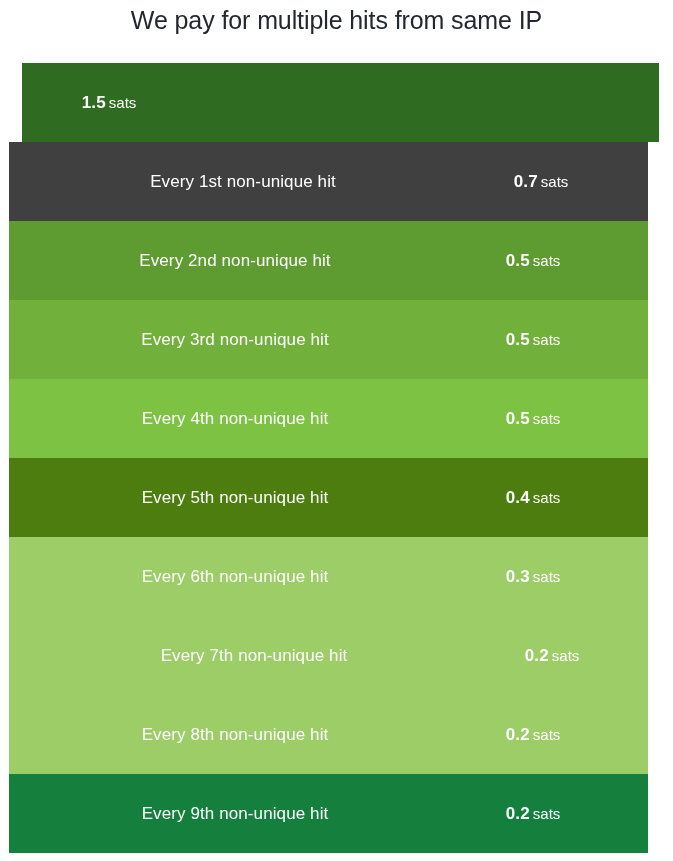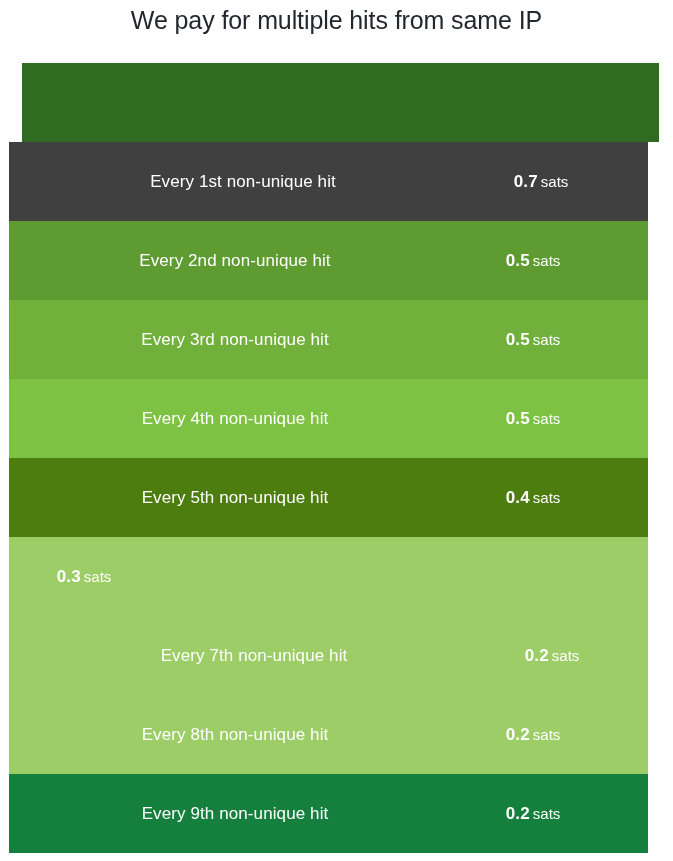--- a/index.html
+++ b/index.html
@@ -119,20 +119,21 @@
 </style>
 </head>
 <body>
 
 <div class="page">
 
   <div class="title">We pay for multiple hits from same IP</div>
 
   <div class="rate-table">
       <div class="rate-row featured" style="background: rgb(47, 107, 33);">
+        <div class="row-value"><span class="value-num">1.5</span><span class="value-unit">sats</span></div>
       </div>
       <div class="rate-row standard" style="background: #404040; padding-left: 8px;">
         <div class="row-label">Every 1st non-unique hit</div>
         <div class="row-value"><span class="value-num">0.7</span><span class="value-unit">sats</span></div>
       </div>
       <div class="rate-row standard" style="background: rgb(94, 155, 49);">
         <div class="row-label">Every 2nd non-unique hit</div>
         <div class="row-value"><span class="value-num">0.5</span><span class="value-unit">sats</span></div>
       </div>
       <div class="rate-row standard" style="background: rgb(114, 176, 60);">
@@ -141,20 +142,21 @@
       </div>
       <div class="rate-row standard" style="background: rgb(125, 194, 66);">
         <div class="row-label">Every 4th non-unique hit</div>
         <div class="row-value"><span class="value-num">0.5</span><span class="value-unit">sats</span></div>
       </div>
       <div class="rate-row standard" style="background: #4d7c0f;">
         <div class="row-label">Every 5th non-unique hit</div>
         <div class="row-value"><span class="value-num">0.4</span><span class="value-unit">sats</span></div>
       </div>
       <div class="rate-row standard" style="background: rgb(156, 205, 103);">
+        <div class="row-label">Every 6th non-unique hit</div>
         <div class="row-value"><span class="value-num">0.3</span><span class="value-unit">sats</span></div>
       </div>
       <div class="rate-row standard" style="background: rgb(156, 205, 103); padding-left: 19px;">
         <div class="row-label">Every 7th non-unique hit</div>
         <div class="row-value"><span class="value-num">0.2</span><span class="value-unit">sats</span></div>
       </div>
       <div class="rate-row standard" style="background: rgb(156, 205, 103);">
         <div class="row-label">Every 8th non-unique hit</div>
         <div class="row-value"><span class="value-num">0.2</span><span class="value-unit">sats</span></div>
       </div>

